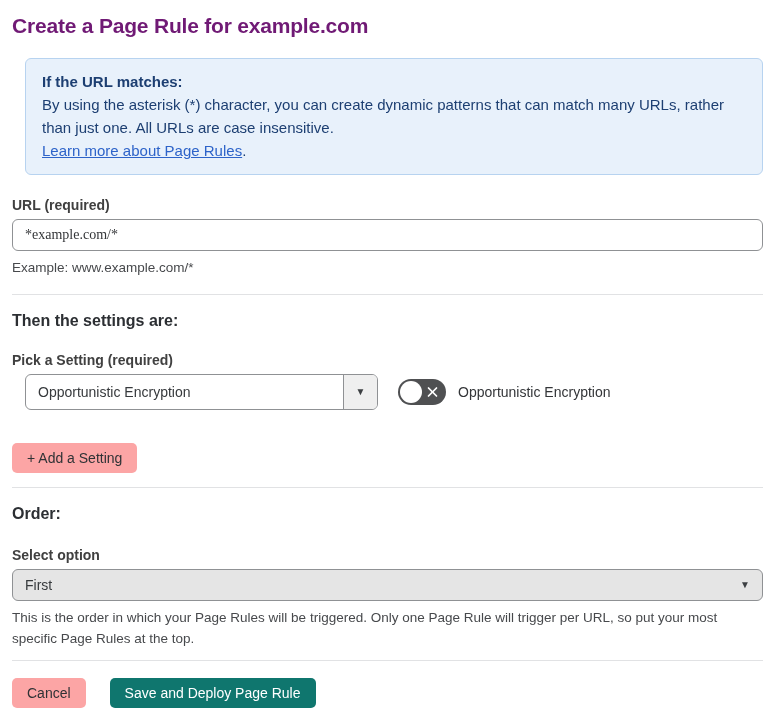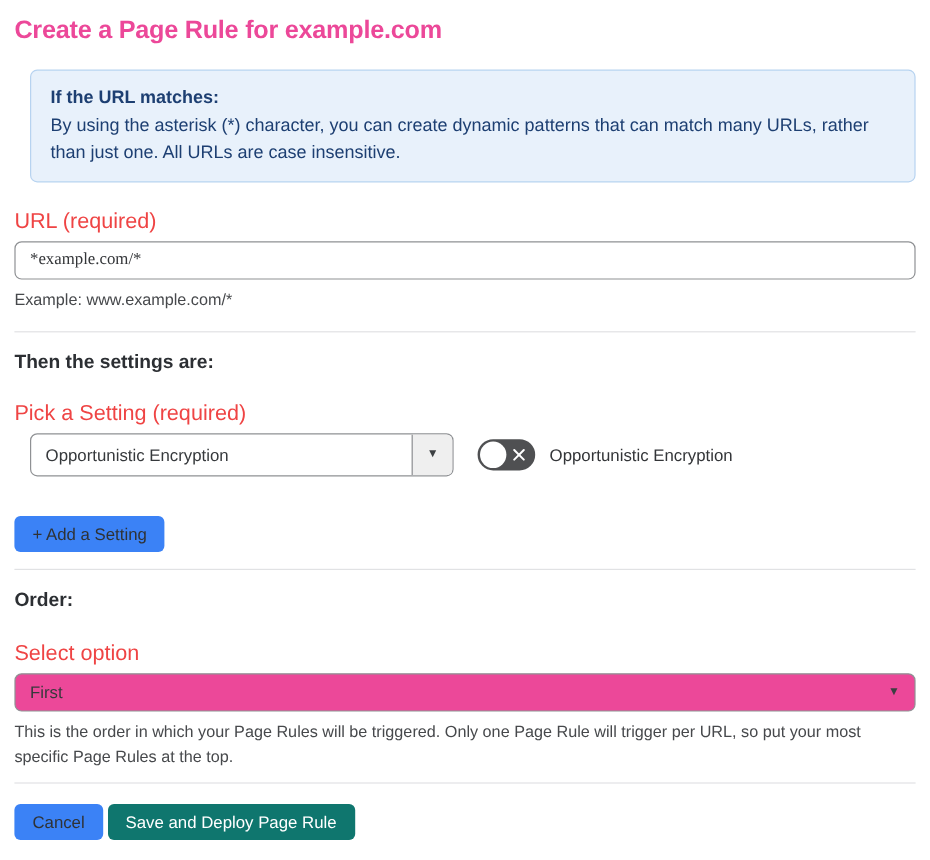--- a/index.html
+++ b/index.html
@@ -8,21 +8,21 @@
     width: 775px;
     min-height: 717px;
     font-family: "Liberation Sans", "DejaVu Sans", sans-serif;
     color: #333538;
     padding: 12px 12px 16px 12px;
   }
 
   .page-title {
     font-size: 21px;
     font-weight: bold;
-    color: #ec4899;
+    color: #701a75;
     letter-spacing: -0.2px;
     margin-top: 2px;
   }
 
   .info-box {
     margin-top: 20px;
     background: #e8f1fb;
     border: 1px solid #b7d3f0;
     border-radius: 6px;
     padding: 11px 16px 12px 16px;
@@ -33,23 +33,24 @@
   }
   .info-box .info-heading { font-weight: bold; }
   .info-box a {
     color: #2d63c9;
     text-decoration: underline;
     cursor: pointer;
   }
   .info-box .link-suffix { text-decoration: none; color: #1d3f72; }
 
   .field-label {
-    font-size: 18px;
-    color: #ef4444;
+    font-size: 14px;
+    color: #404040;
     margin-top: 22px;
+    font-weight: bold;
   }
 
   .text-input {
     display: block;
     width: 100%;
     height: 32px;
     margin-top: 6px;
     border: 1px solid #8f9194;
     border-radius: 6px;
     padding: 0 12px;
@@ -153,63 +154,66 @@
     display: inline-flex;
     align-items: center;
     justify-content: center;
     height: 30px;
     padding: 0 15px;
     border: none;
     border-radius: 5px;
     font-family: "Liberation Sans", "DejaVu Sans", sans-serif;
     font-size: 14px;
     cursor: pointer;
-    background: #3b82f6;
+    background: #fca5a5;
     color: #2f3235;
   }
   .btn.primary {
     background: #0f766e;
     color: #ffffff;
   }
   .add-setting-btn { margin-top: 33px; }
 
   .full-select {
     margin-top: 6px;
     width: 100%;
     height: 32px;
     border: 1px solid #8f9194;
     border-radius: 6px;
-    background: #ec4899;
+    background: #e5e5e5;
     display: flex;
     align-items: center;
     padding: 0 12px;
     cursor: pointer;
   }
   .full-select .select-value {
     flex: 1;
     font-size: 14px;
     color: #36393c;
   }
 
   .footer-actions {
     margin-top: 17px;
     display: flex;
-    gap: 4px;
+    gap: 24px;
   }
 </style>
 </head>
 <body>
 
 
 
 <h1 class="page-title">Create a Page Rule for example.com</h1>
 
 <div class="info-box">
   <div class="info-heading">If the URL matches:</div>
   <div class="info-body">By using the asterisk (*) character, you can create dynamic patterns that can match many URLs, rather than just one. All URLs are case insensitive.</div>
+  <div>
+    <a>Learn more about Page Rules</a><span class="link-suffix">.</span>
+  </div>
 </div>
 
 <div class="field-label">URL (required)</div>
 <input type="text" class="text-input" value="*example.com/*" style="">
 <div class="helper-text">Example: www.example.com/*</div>
 
 <hr class="divider">
 
 <div class="section-heading">Then the settings are:</div>
 

